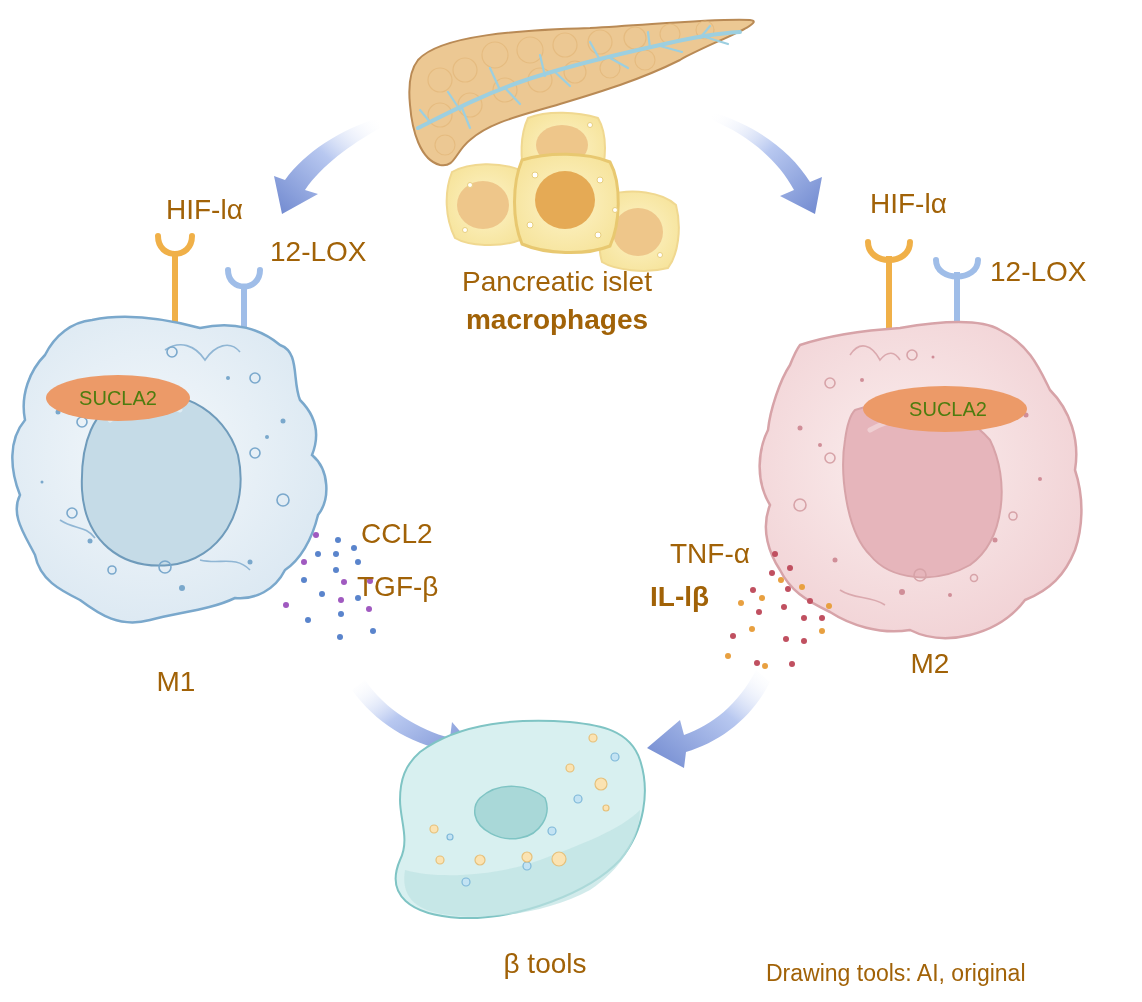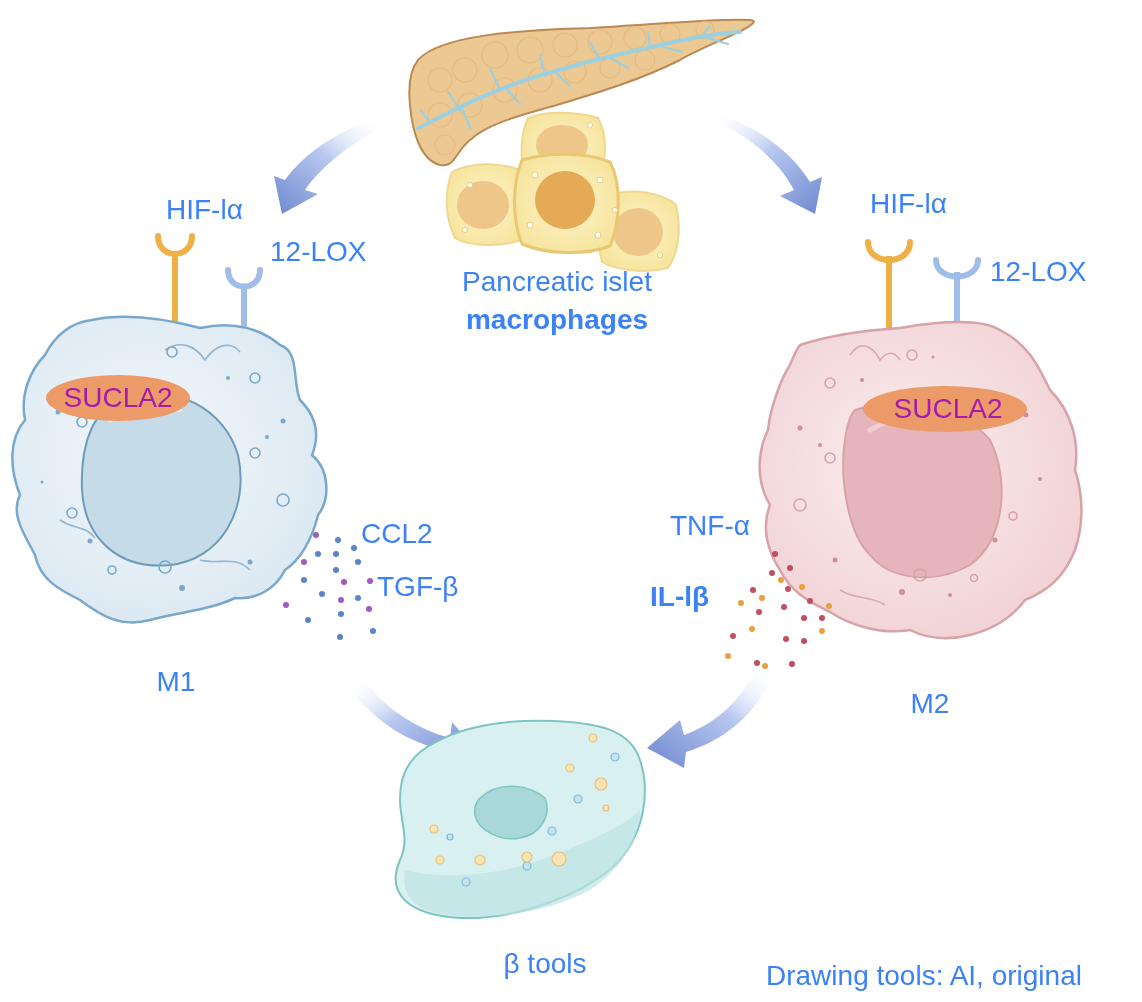--- a/index.html
+++ b/index.html
@@ -1,21 +1,21 @@
 <!DOCTYPE html>
 <html><head>
 <meta charset="utf-8">
 <style>
   html, body { margin: 0; padding: 0; background: #ffffff; }
   body { width: 1142px; height: 1002px; position: relative; overflow: hidden;
          font-family: "Liberation Sans", sans-serif; color: #111; }
   svg.canvas { position: absolute; left: 0; top: 0; }
-  .lbl { position: absolute; font-size: 28px; line-height: 1; white-space: nowrap; color: #3b82f6; }
+  .lbl { position: absolute; font-size: 28px; line-height: 1; white-space: nowrap; color: #a16207; }
   .lbl.center { transform: translateX(-50%); text-align: right; }
-  .pill-text { position: absolute; font-size: 28px; line-height: 1; white-space: nowrap; transform: translate(-50%, -50%); color: #a21caf; }
+  .pill-text { position: absolute; font-size: 20px; line-height: 1; white-space: nowrap; transform: translate(-50%, -50%); color: #4d7c0f; }
 </style>
 </head>
 <body>
 
 <svg class="canvas" width="1142" height="1002" viewBox="0 0 1142 1002">
   <defs>
     <linearGradient id="arrowGradL" x1="1" y1="0" x2="0" y2="1">
       <stop offset="0" stop-color="#ffffff" stop-opacity="0"></stop>
       <stop offset="0.45" stop-color="#b8c8f0"></stop>
       <stop offset="1" stop-color="#6f88cf"></stop>
@@ -267,24 +267,24 @@
   </g>
 </svg>
 
 <div class="lbl center" style="left:557px; top:268px;">Pancreatic islet</div>
 <div class="lbl center" style="left:557px; top:306px;font-weight:bold;">macrophages</div>
 
 <div class="lbl" style="left:166px; top:196px;">HIF-lα</div>
 <div class="lbl" style="left:270px; top:238px;">12-LOX</div>
 <div class="pill-text" style="left:118px; top:398px;">SUCLA2</div>
 <div class="lbl" style="left:361px; top:520px;">CCL2</div>
-<div class="lbl" style="left:377px; top:573px;">TGF-β</div>
+<div class="lbl" style="left:357px; top:573px;">TGF-β</div>
 <div class="lbl center" style="left:176px; top:644px;margin-top:24px;">M1</div>
 
 <div class="lbl" style="left:870px; top:190px;">HIF-lα</div>
 <div class="lbl" style="left:990px; top:258px;">12-LOX</div>
 <div class="pill-text" style="left:948px; top:409px;">SUCLA2</div>
-<div class="lbl" style="left:670px; top:512px;text-align:right;">TNF-α</div>
+<div class="lbl" style="left:670px; top:540px;text-align:right;">TNF-α</div>
 <div class="lbl" style="left:650px; top:583px;font-weight:bold;">IL-lβ</div>
-<div class="lbl center" style="left:930px; top:650px;margin-top:40px;">M2</div>
+<div class="lbl center" style="left:930px; top:650px;">M2</div>
 
 <div class="lbl center" style="left:545px; top:950px;">β tools</div>
-<div class="lbl" style="left:766px; top:962px; font-size:28px;">Drawing tools: AI, original</div>
+<div class="lbl" style="left:766px; top:962px; font-size:23px;">Drawing tools: AI, original</div>
 
 </body></html>

